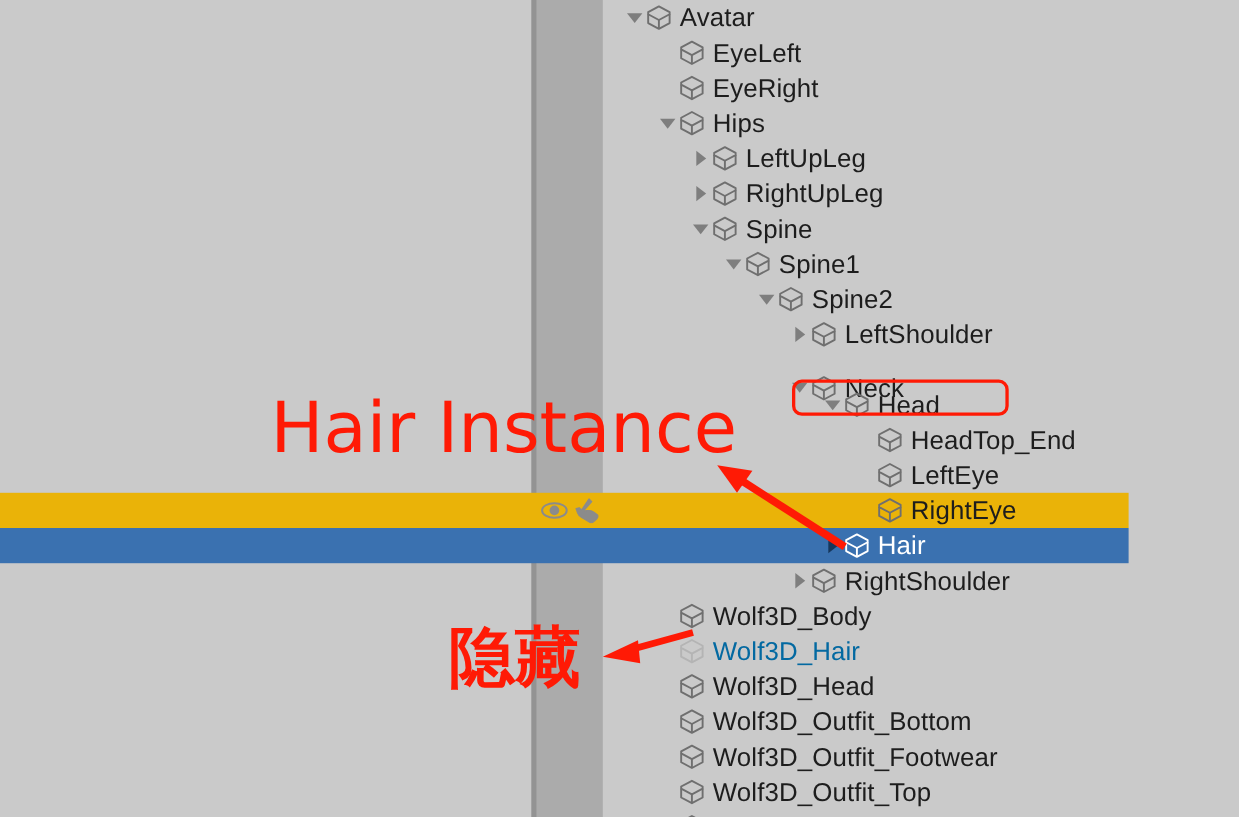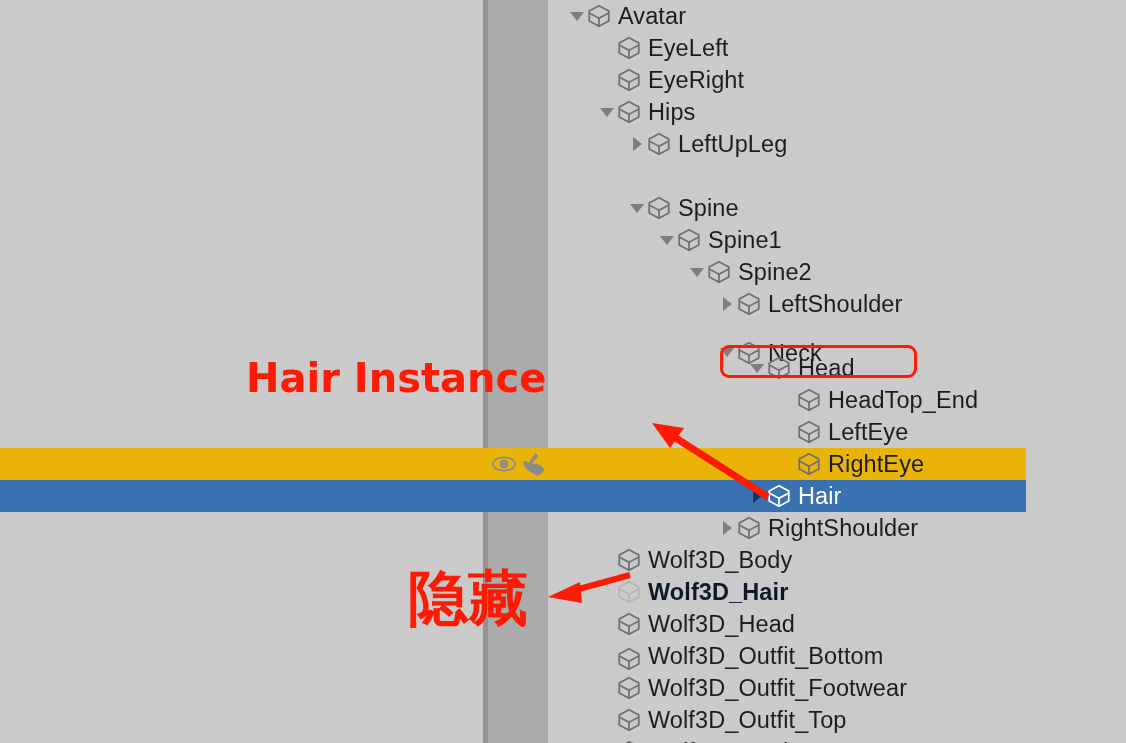--- a/index.html
+++ b/index.html
@@ -110,21 +110,21 @@
     margin-right: 6px;
     display: block;
   }
   .label {
     font-size: 23.5px;
     color: #1d1d1d;
     letter-spacing: 0.1px;
     line-height: 32px;
   }
   .row.selected .label { color: #ffffff; }
-  .row.dimmed .label { color: #0f172a; font-weight: bold; }
+  .row.dimmed .label { color: #0369a1; }
 
   
   .eye-icon, .hand-icon {
     width: 26px;
     height: 24px;
     display: block;
   }
 
   
   #annotations {
@@ -134,23 +134,23 @@
   }
   .anno-text {
     position: absolute;
     color: #ff1a05;
     white-space: nowrap;
     line-height: 1;
   }
   #anno-hair-instance {
     left: 246px;
     top: 358px;
-    font-size: 40px;
+    font-size: 64px;
     font-family: "DejaVu Sans", sans-serif;
-    font-weight: 700;
+    font-weight: 400;
   }
   #anno-hidden {
     left: 408px;
     top: 568px;
     font-size: 60px;
     font-family: "DejaVu Sans", "Liberation Sans", sans-serif;
     font-weight: 700;
   }
   .anno-box {
     position: absolute;
@@ -240,20 +240,35 @@
           <span class="tri"></span>
         </div>
         <span style="display: flex; align-items: center;">
           <svg class="cube-icon" viewBox="0 0 24 24" fill="none" stroke="#6f6f6f" stroke-width="1.6" stroke-linejoin="round">
             <path d="M12 2.6 L21 7.4 L21 9.2 L12 14 L3 9.2 L3 7.4 Z"></path>
             <path d="M3 9.2 L3 16.6 L12 21.4 L21 16.6 L21 9.2"></path>
             <path d="M12 14 L12 21.4"></path>
           </svg>
         </span>
         <span class="label">LeftUpLeg</span>
+      </div>
+    </div>
+    <div class="row" style="top: 160px;">
+      <div class="content" style="left: 628px;">
+        <div class="twisty closed">
+          <span class="tri"></span>
+        </div>
+        <span style="display: flex; align-items: center;">
+          <svg class="cube-icon" viewBox="0 0 24 24" fill="none" stroke="#6f6f6f" stroke-width="1.6" stroke-linejoin="round">
+            <path d="M12 2.6 L21 7.4 L21 9.2 L12 14 L3 9.2 L3 7.4 Z"></path>
+            <path d="M3 9.2 L3 16.6 L12 21.4 L21 16.6 L21 9.2"></path>
+            <path d="M12 14 L12 21.4"></path>
+          </svg>
+        </span>
+        <span class="label">RightUpLeg</span>
       </div>
     </div>
     <div class="row" style="top: 192px;">
       <div class="content" style="left: 628px;">
         <div class="twisty open">
           <span class="tri"></span>
         </div>
         <span style="display: flex; align-items: center;">
           <svg class="cube-icon" viewBox="0 0 24 24" fill="none" stroke="#6f6f6f" stroke-width="1.6" stroke-linejoin="round">
             <path d="M12 2.6 L21 7.4 L21 9.2 L12 14 L3 9.2 L3 7.4 Z"></path>
@@ -450,21 +465,21 @@
           <svg class="cube-icon" viewBox="0 0 24 24" fill="none" stroke="#6f6f6f" stroke-width="1.6" stroke-linejoin="round">
             <path d="M12 2.6 L21 7.4 L21 9.2 L12 14 L3 9.2 L3 7.4 Z"></path>
             <path d="M3 9.2 L3 16.6 L12 21.4 L21 16.6 L21 9.2"></path>
             <path d="M12 14 L12 21.4"></path>
           </svg>
         </span>
         <span class="label">Wolf3D_Head</span>
       </div>
     </div>
     <div class="row" style="top: 640px;">
-      <div class="content" style="left: 598px; align-items: flex-end;">
+      <div class="content" style="left: 598px;">
         <div class="twisty none"></div>
         <span style="display: flex; align-items: center;">
           <svg class="cube-icon" viewBox="0 0 24 24" fill="none" stroke="#6f6f6f" stroke-width="1.6" stroke-linejoin="round">
             <path d="M12 2.6 L21 7.4 L21 9.2 L12 14 L3 9.2 L3 7.4 Z"></path>
             <path d="M3 9.2 L3 16.6 L12 21.4 L21 16.6 L21 9.2"></path>
             <path d="M12 14 L12 21.4"></path>
           </svg>
         </span>
         <span class="label">Wolf3D_Outfit_Bottom</span>
       </div>

